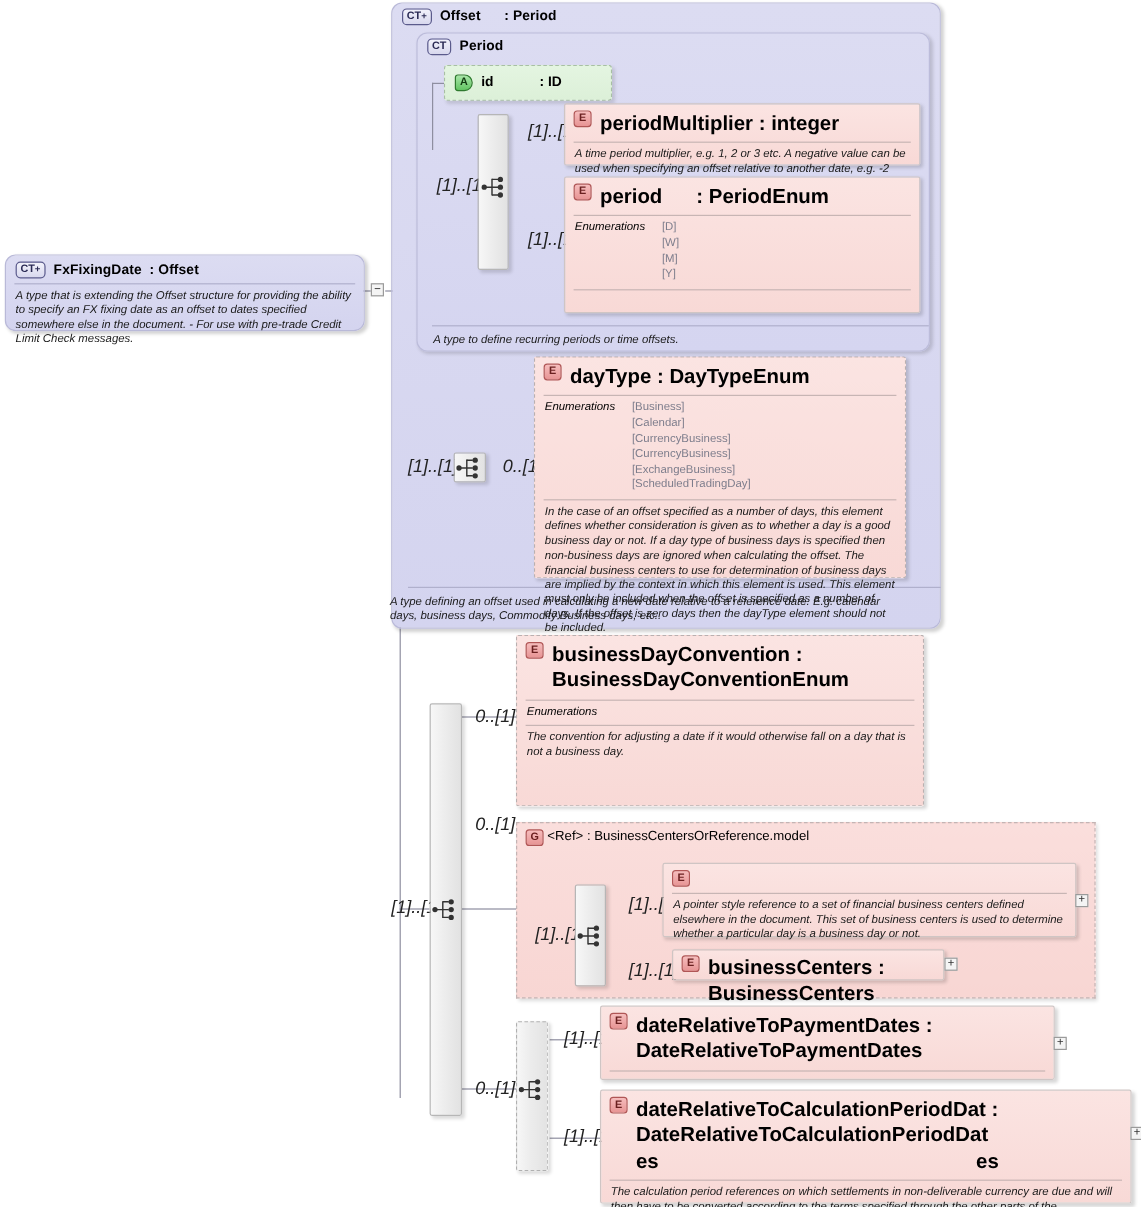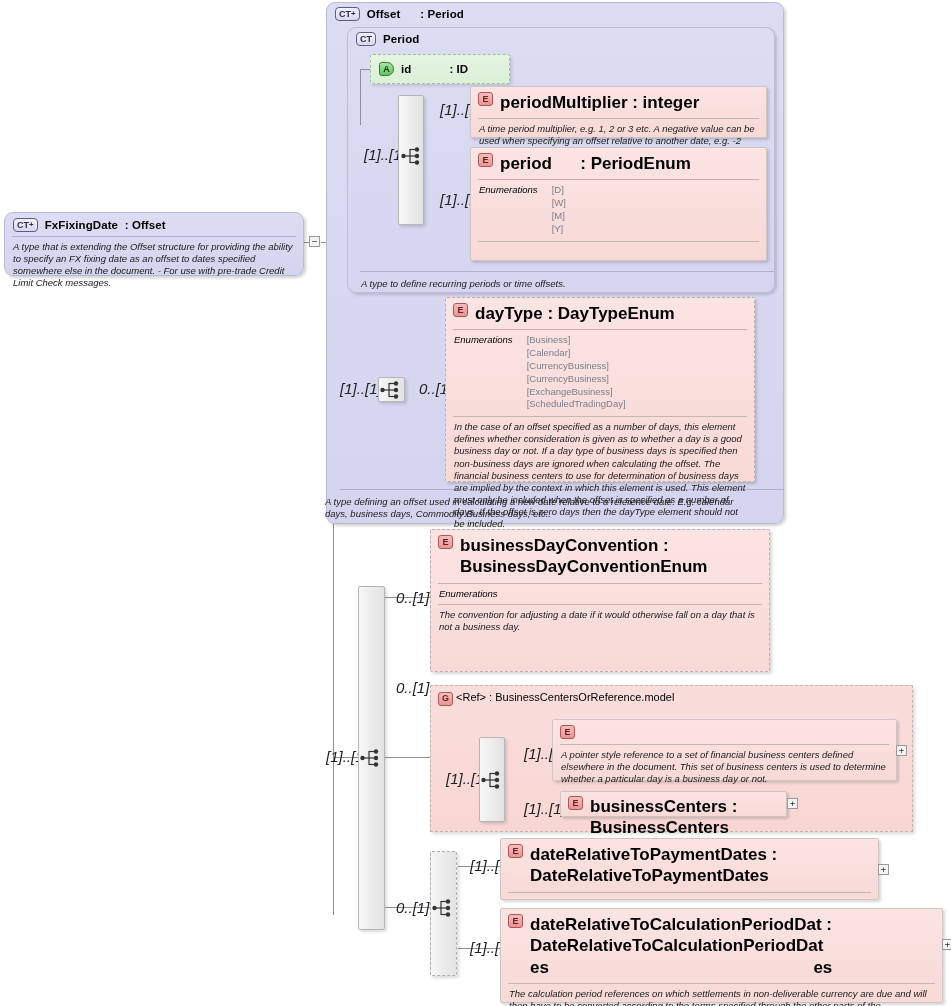--- a/index.html
+++ b/index.html
@@ -19,21 +19,21 @@
   .ct-inner{
     background:linear-gradient(to bottom,#dcdcf2,#d5d5f0);
     border:1px solid #bcbcda;border-radius:9px;
     box-shadow:2px 2px 3px rgba(0,0,0,.15);
   }
   .hdr{display:flex;align-items:center;gap:7px;padding:5px 8px 4px 8px;}
   .hdr .title{font-size:11.5px;font-weight:bold;letter-spacing:.1px;white-space:pre;}
 
   
   .badge{
-    display:inline-flex;align-items:center;justify-content:center;
+    display:inline-flex;align-items:flex-end;justify-content:center;
     font-size:9px;font-weight:bold;line-height:1;
     border-radius:3px;padding:2px 3px;min-width:15px;height:14px;
     box-sizing:border-box;
   }
   .badge.ct{background:linear-gradient(to bottom,#f2f2fb,#d8d8ee);border:1.5px solid #5b5b8c;color:#2b2b55;border-radius:4px;padding:2px 3px;}
   .badge.a{background:linear-gradient(to bottom,#a8e6a8,#62c462);border:1.5px solid #2f7a2f;color:#113a11;}
   .badge.e{background:linear-gradient(to bottom,#f6bdbd,#e79494);border:1.5px solid #b05656;color:#6a2020;}
   .badge.g{background:linear-gradient(to bottom,#f6bdbd,#e79494);border:1.5px solid #b05656;color:#6a2020;}
   .plusmini{font-size:8px;font-weight:bold;}
 

